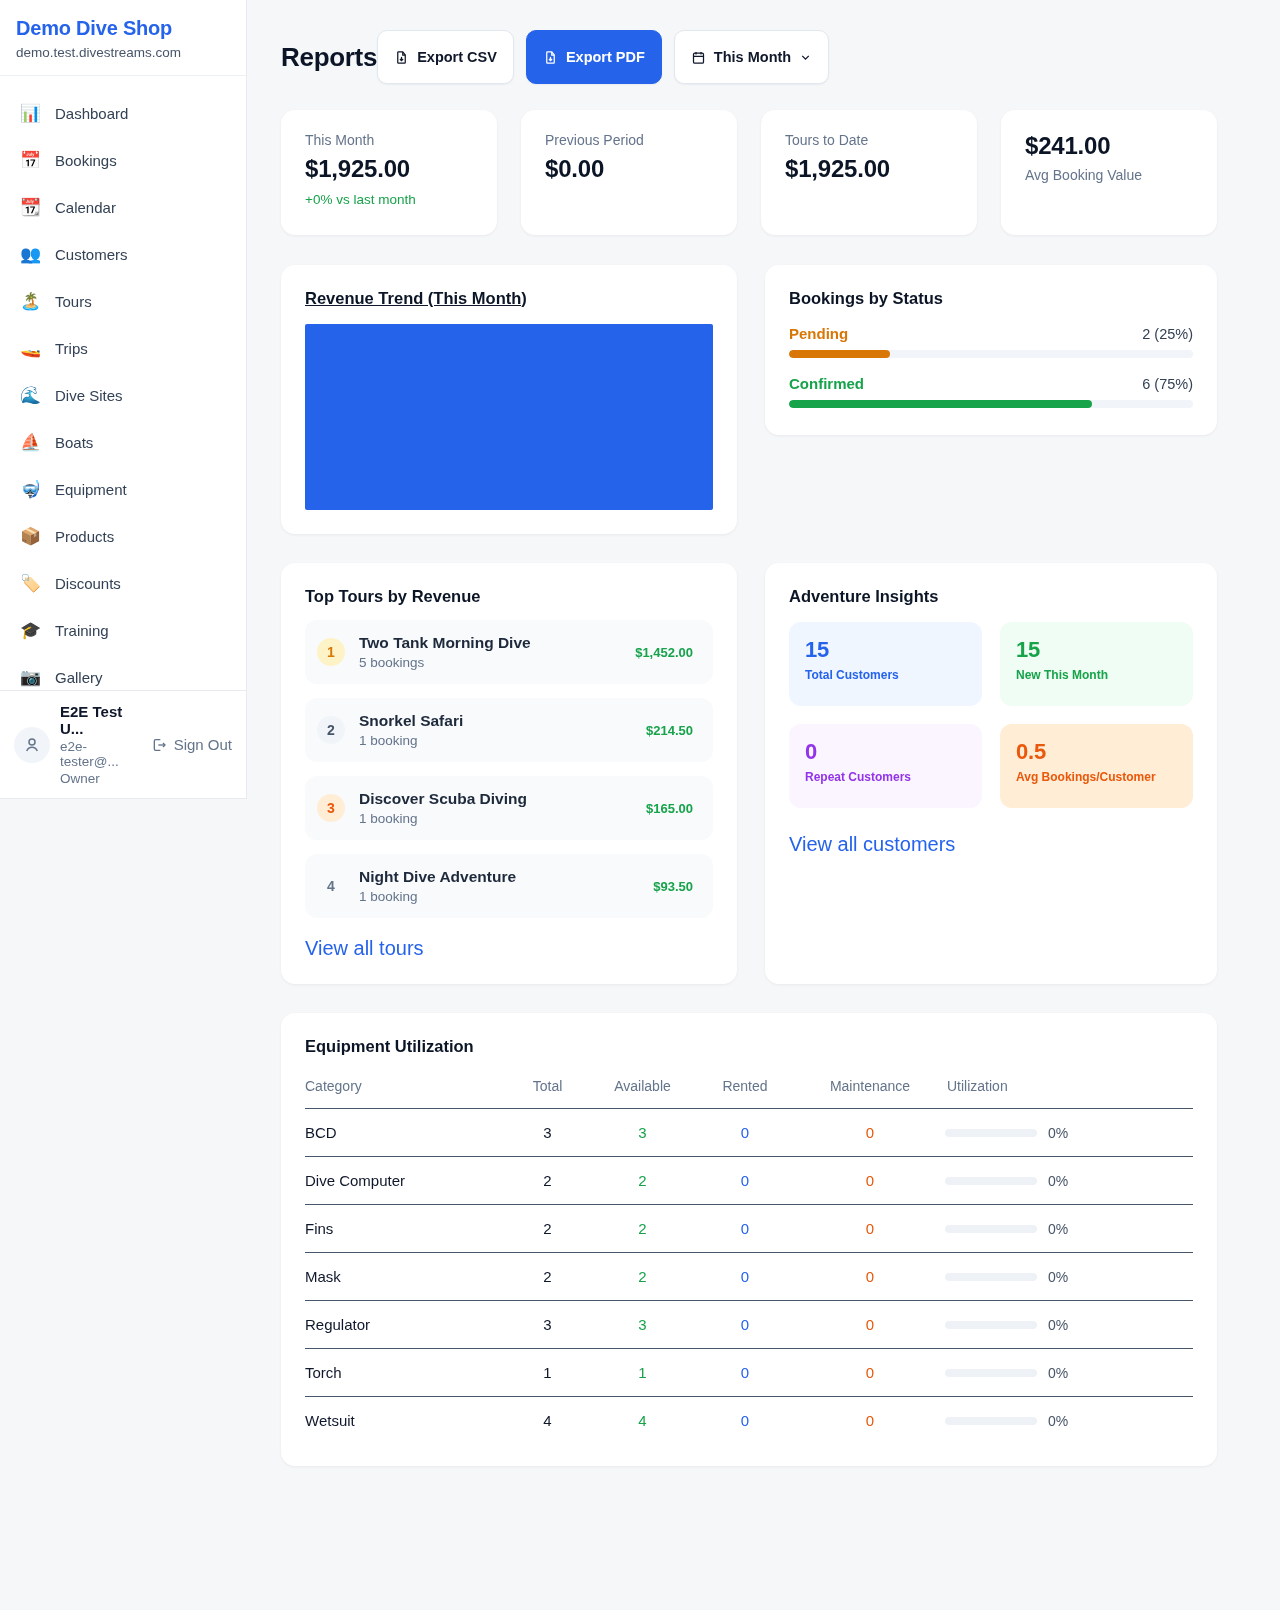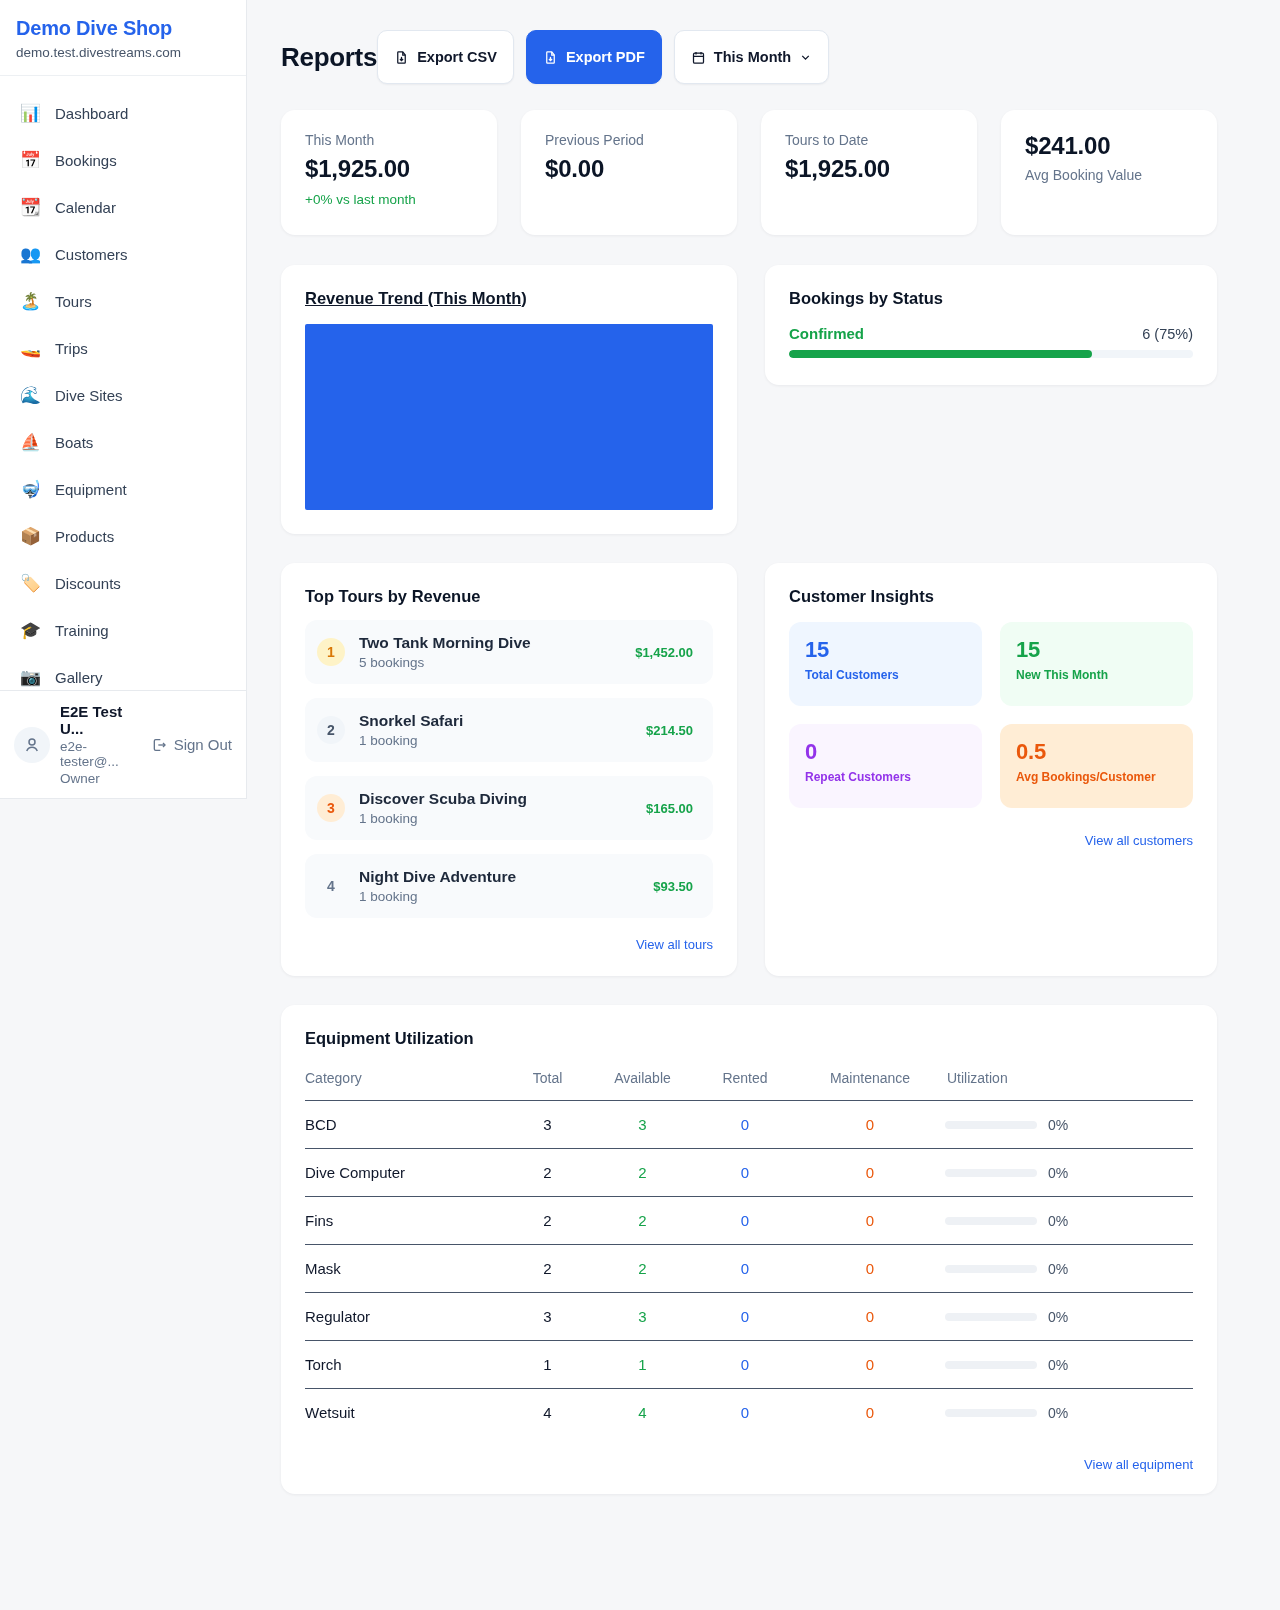--- a/index.html
+++ b/index.html
@@ -78,21 +78,21 @@
   .tours-card { padding:24px; display:flex; flex-direction:column; }
   .tour-item {
     margin-top:14px; background:#f8fafc; border-radius:12px; padding:12px 20px 12px 12px;
     display:flex; align-items:center; gap:14px; min-height:64px;
   }
   .rank { width:28px; height:28px; border-radius:50%; flex:0 0 28px;
     display:flex; align-items:center; justify-content:center; font-size:14px; font-weight:700; }
   .tour-name { font-size:15.5px; font-weight:700; color:#1e293b; }
   .tour-bookings { font-size:13.5px; color:#64748b; margin-top:3px; }
   .tour-revenue { margin-left:auto; font-size:13px; font-weight:700; color:#16a34a; }
-  .view-link { margin-top:19px; text-align:right; font-size:13px; color:#2563eb; cursor:pointer; }
+  .view-link { margin-top:19px; text-align:left; font-size:20px; color:#2563eb; cursor:pointer; }
   
   .insights-card { padding:24px; display:flex; flex-direction:column; }
   .tiles { display:grid; grid-template-columns:1fr 1fr; gap:18px; margin-top:16px; }
   .tile { border-radius:12px; padding:15px 16px; min-height:84px; }
   .tile-value { font-size:22px; font-weight:800; letter-spacing:-.2px; }
   .tile-label { font-size:12px; font-weight:600; margin-top:5px; }
   .insights-card .view-link { margin-top:25px; }
   
   .equip-card { padding:24px 24px 22px; }
   table { width:100%; border-collapse:collapse; margin-top:14px; }
@@ -257,20 +257,29 @@
 
   <div class="grid2 top">
     <div class="card revenue-card">
       <div class="card-title">Revenue Trend (This Month)</div>
       <div class="chart-block" style="background: rgb(37, 99, 235);"></div>
     </div>
     <div class="card status-card">
       <div class="card-title">Bookings by Status</div>
       <div class="status-row">
         <div class="status-head">
+          <span class="status-label" style="color: rgb(217, 119, 6);">Pending</span>
+          <span class="status-value">2 (25%)</span>
+        </div>
+        <div class="track">
+          <div class="fill" style="width: 25%; background: rgb(217, 119, 6);"></div>
+        </div>
+      </div>
+      <div class="status-row">
+        <div class="status-head">
           <span class="status-label" style="color: rgb(22, 163, 74);">Confirmed</span>
           <span class="status-value">6 (75%)</span>
         </div>
         <div class="track">
           <div class="fill" style="width: 75%; background: rgb(22, 163, 74);"></div>
         </div>
       </div>
     </div>
   </div>
 
@@ -311,21 +320,21 @@
           <div class="tour-name">Night Dive Adventure</div>
           <div class="tour-bookings">1 booking</div>
         </div>
         <div class="tour-revenue">$93.50</div>
       </div>
 
       <div class="view-link">View all tours</div>
     </div>
 
     <div class="card insights-card">
-      <div class="card-title">Customer Insights</div>
+      <div class="card-title">Adventure Insights</div>
       <div class="tiles">
         <div class="tile" style="background: rgb(239, 246, 255); color: rgb(37, 99, 235);">
           <div class="tile-value">15</div>
           <div class="tile-label">Total Customers</div>
         </div>
         <div class="tile" style="background: rgb(240, 253, 244); color: rgb(22, 163, 74);">
           <div class="tile-value">15</div>
           <div class="tile-label">New This Month</div>
         </div>
         <div class="tile" style="background: rgb(250, 245, 255); color: rgb(147, 51, 234);">
@@ -441,16 +450,15 @@
           <td class="orange">0</td>
           <td class="util">
             <div class="util-wrap">
                 <div class="util-bar"></div>
             <span class="util-pct">0%</span>
               </div>
           </td>
         </tr>
       </tbody>
     </table>
-    <div class="view-link">View all equipment</div>
   </div>
 
 </main>
 
 </body></html>

